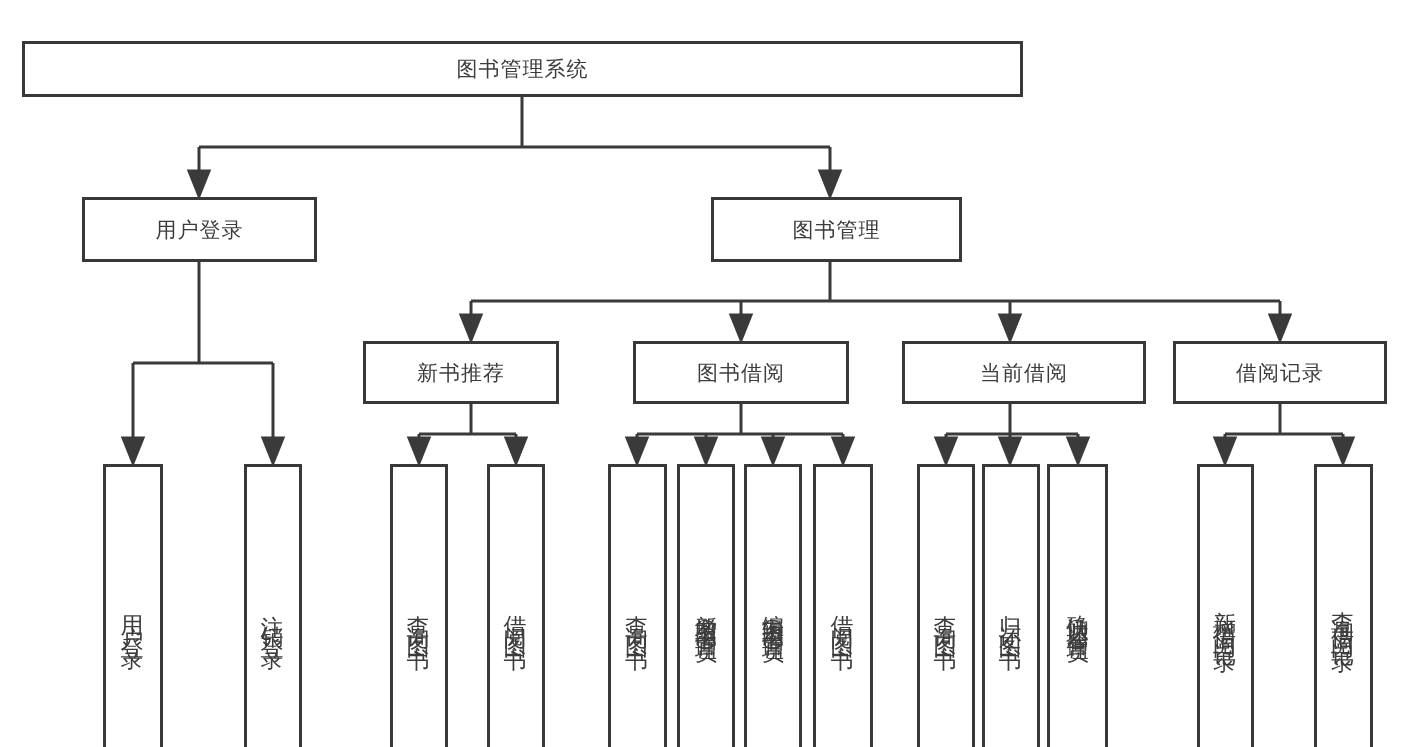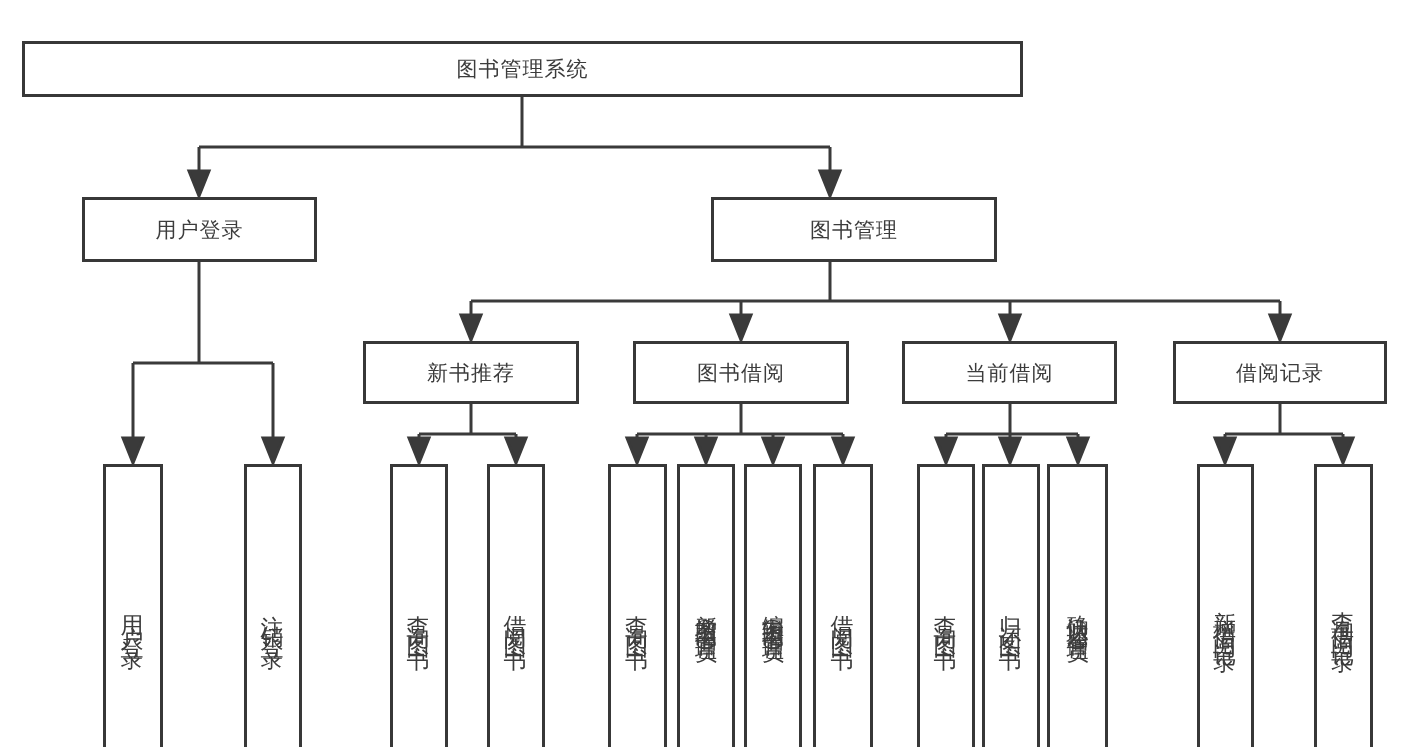--- a/index.html
+++ b/index.html
@@ -122,31 +122,31 @@
     </g>
   </svg>
 
   <div class="hbox" style="left:22px; top:13px; width:1001px; height:56px;">
     <span class="hlbl">图书管理系统</span>
   </div>
 
   <div class="hbox" style="left:82px; top:169px; width:235px; height:65px;">
     <span class="hlbl">用户登录</span>
   </div>
-  <div class="hbox" style="left:711px; top:169px; width:286px; height:65px;">
+  <div class="hbox" style="left:711px; top:169px; width:251px; height:65px;">
     <span class="hlbl">图书管理</span>
   </div>
 
-  <div class="hbox" style="left:363px; top:313px; width:216px; height:63px;">
+  <div class="hbox" style="left:363px; top:313px; width:196px; height:63px;">
     <span class="hlbl">新书推荐</span>
   </div>
   <div class="hbox" style="left:633px; top:313px; width:216px; height:63px;font-family:Liberation Serif, serif;">
     <span class="hlbl">图书借阅</span>
   </div>
-  <div class="hbox" style="left:902px; top:313px; width:215px; height:63px;">
+  <div class="hbox" style="left:902px; top:313px; width:244px; height:63px;">
     <span class="hlbl">当前借阅</span>
   </div>
   <div class="hbox" style="left:1173px; top:313px; width:214px; height:63px;">
     <span class="hlbl">借阅记录</span>
   </div>
 
   <div class="vbox ls4" style="left:103px; width:60px;">
     <span class="vlbl">用户登录</span>
   </div>
   <div class="vbox ls4" style="left:244px; width:58px;">

